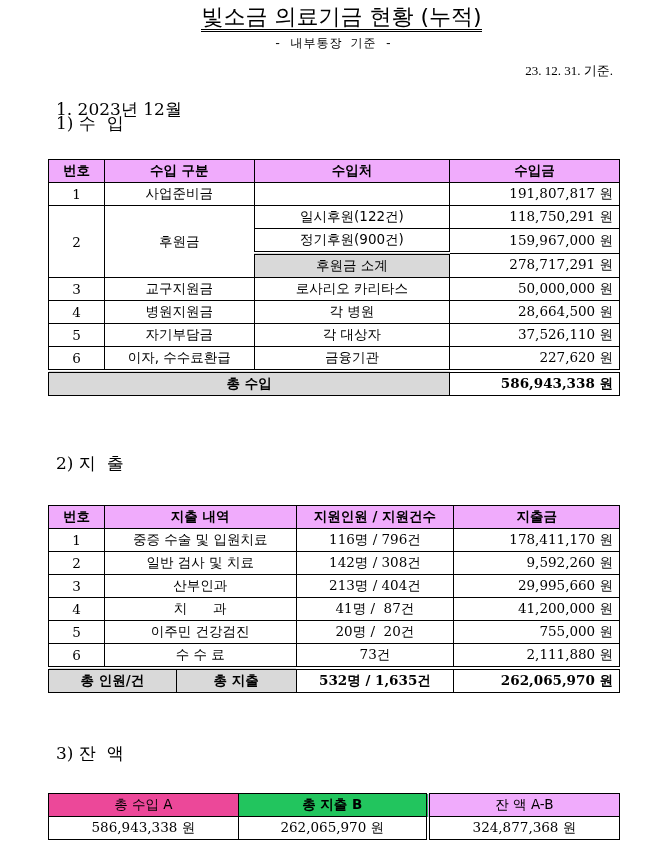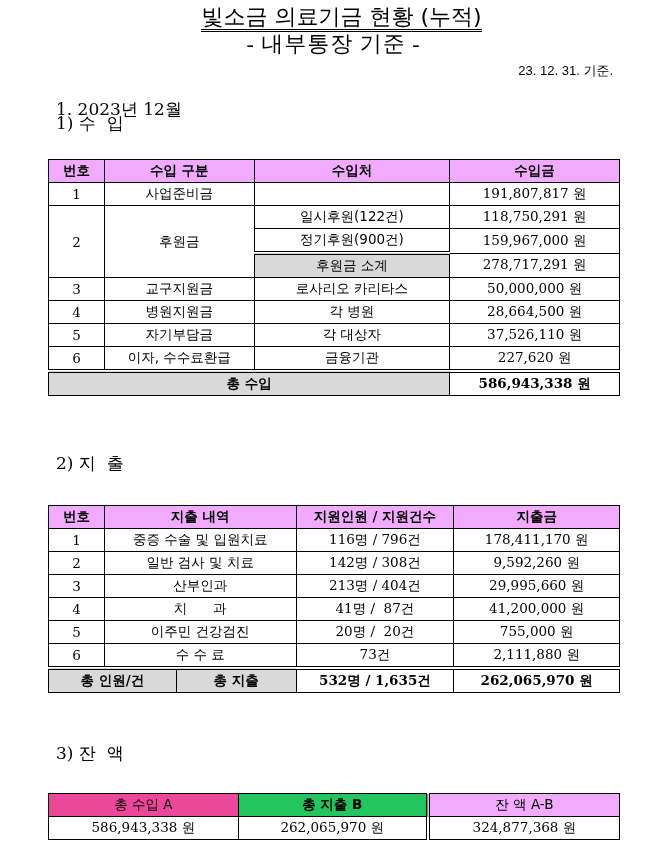--- a/index.html
+++ b/index.html
@@ -9,37 +9,37 @@
     color: #000;
   }
   .abs { position: absolute; }
   .title {
     left: 0; width: 667px; top: 4px; text-align: center;
     font-family: "DejaVu Sans", sans-serif; font-size: 22px; line-height: 26px; padding-left: 8px;
   }
   .title span { border-bottom: 3px double #000; padding-bottom: 0px; }
   .subtitle {
     left: 0; width: 667px; top: 34px; text-align: center;
-    font-family: Liberation Serif, serif; font-size: 22px; line-height: 20px;
+    font-family: Liberation Mono, monospace; font-size: 12px; line-height: 20px;
     letter-spacing: 1px;
   }
   .asof {
-    right: 54px; top: 62px; font-family: Liberation Sans, sans-serif; font-size: 13px;
+    right: 54px; top: 62px; font-family: Liberation Serif, serif; font-size: 13px;
   }
   .h1 { left: 56px; top: 98px; font-size: 17px; }
   .h2 { left: 56px; font-size: 17px; }
   table { border-collapse: collapse; position: absolute; }
   td, th {
     border: 1px solid #000; padding: 0 6px; height: 22px;
     font-family: "DejaVu Sans", sans-serif; font-size: 13.5px; font-weight: normal;
     white-space: nowrap;
   }
   th { background: #f0abfc; font-weight: bold; text-align: center; }
   .c { text-align: center; }
-  .r { text-align: center; }
+  .r { text-align: right; }
   .num { font-family: "DejaVu Serif", serif; }
   .gray { background: #d9d9d9; }
   .bold { font-weight: bold; }
   .dbl-top td, .dbl-top th { border-top: 4px double #000; }
   table.t1 { left: 48px; top: 159px; width: 572px; border: 1.5px solid #000; }
   table.t2 { left: 48px; top: 505px; width: 572px; border: 1.5px solid #000; }
   table.t3 { left: 48px; top: 793px; width: 572px; border: 1.5px solid #000; }
   .dbl-left { border-left: 4px double #000 !important; }
 </style>
 </head>

